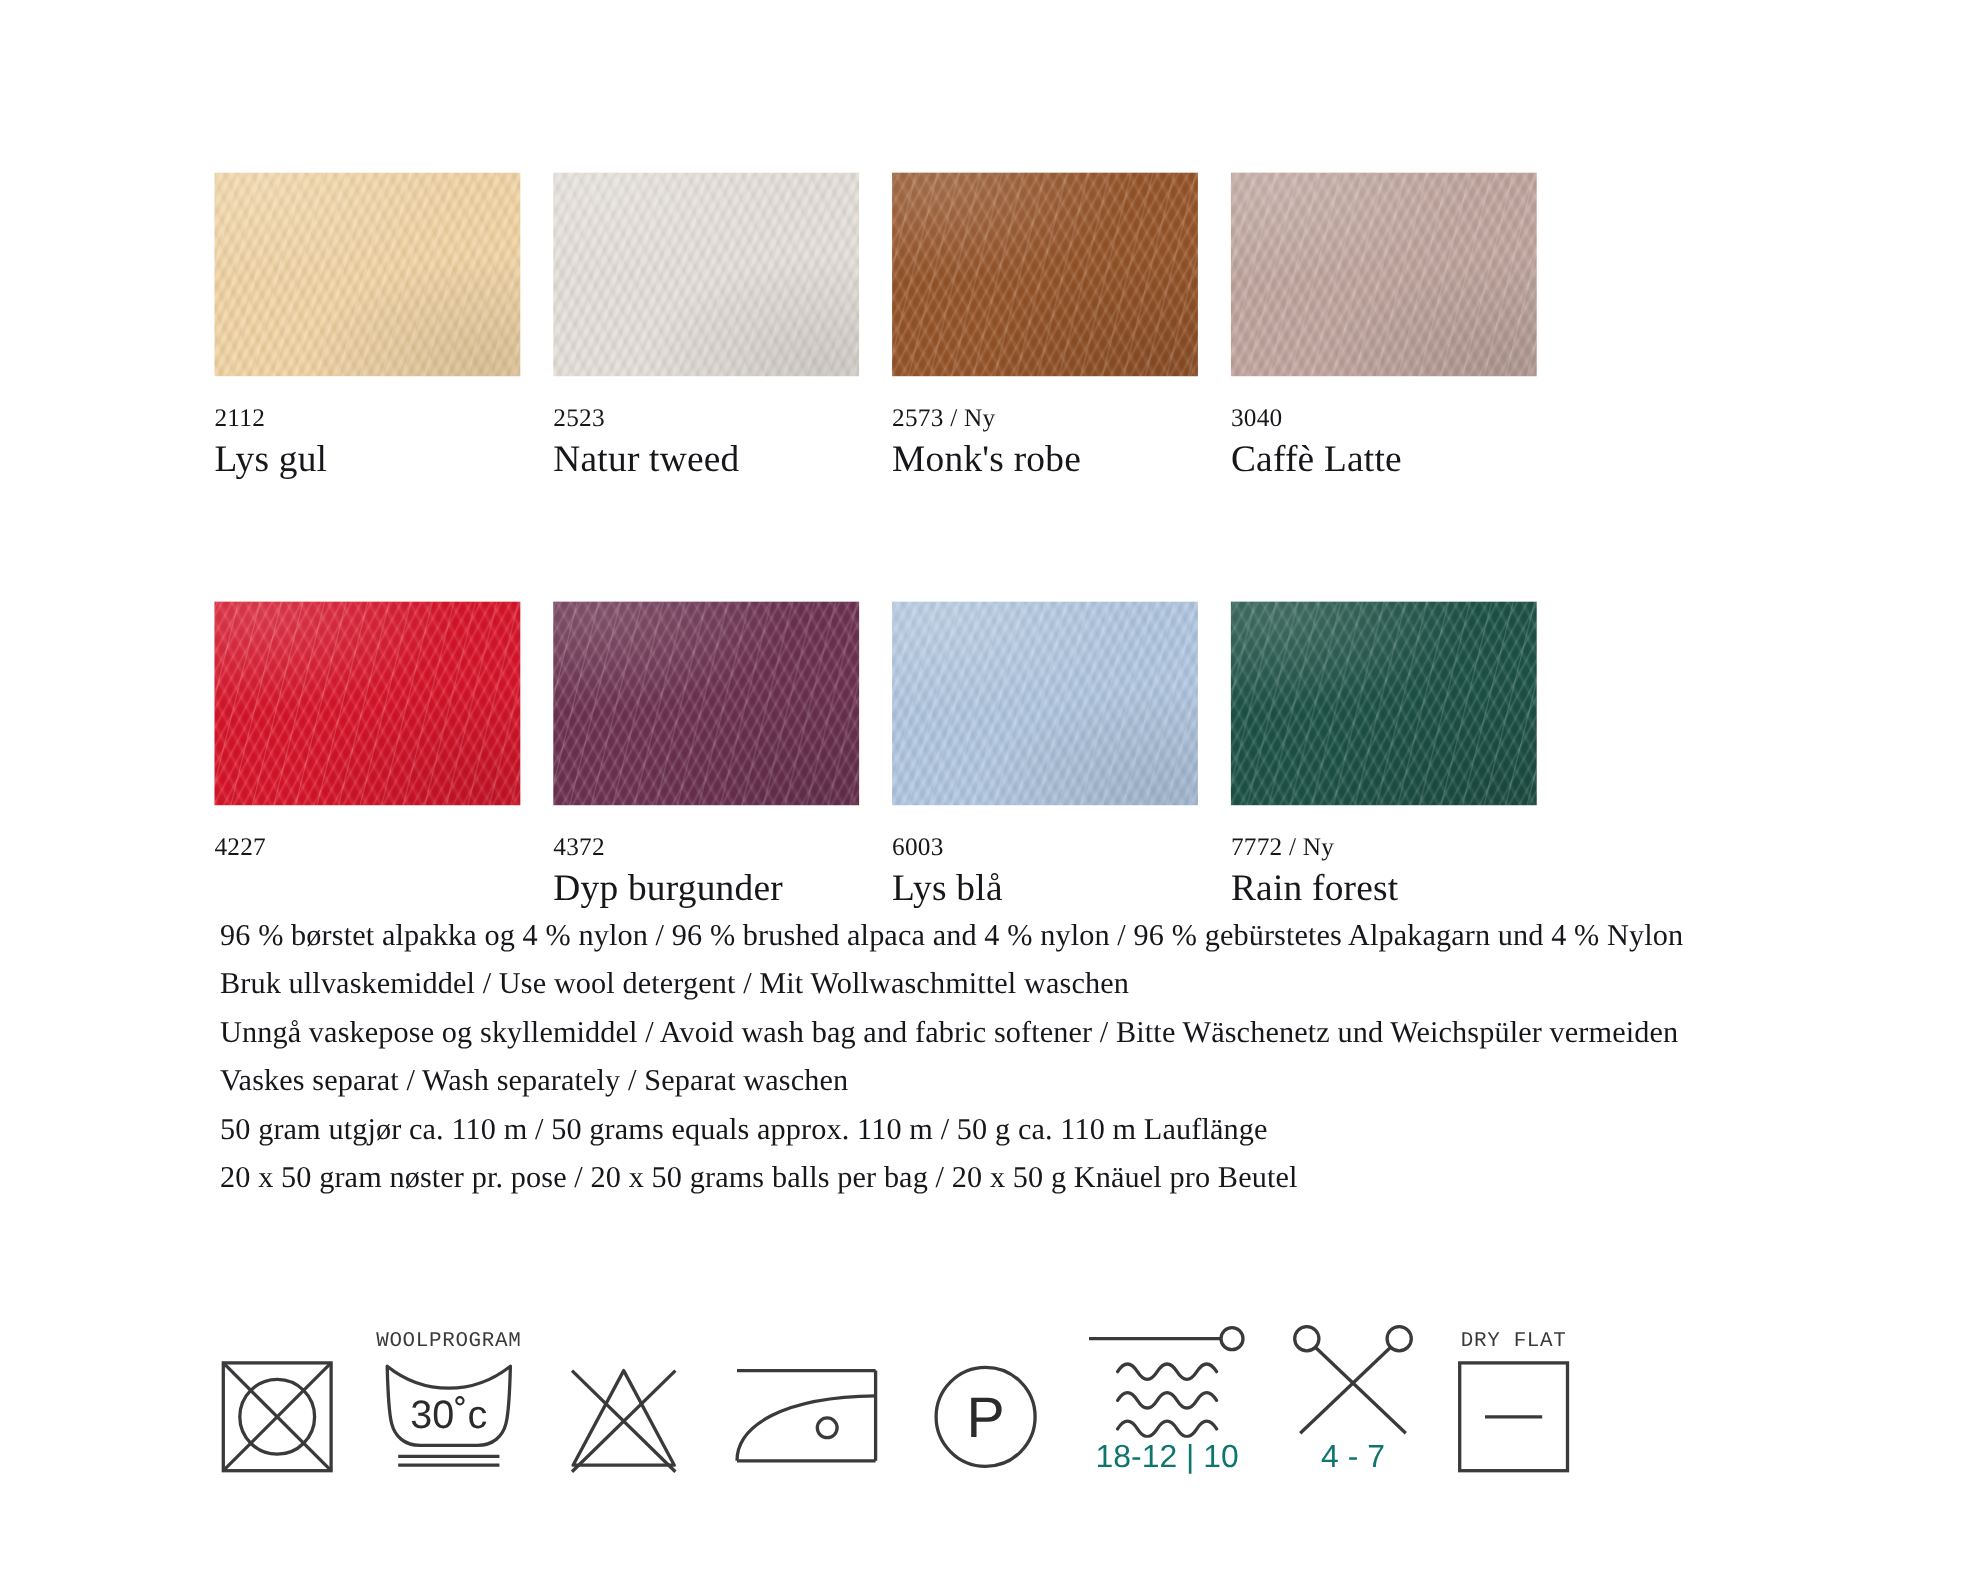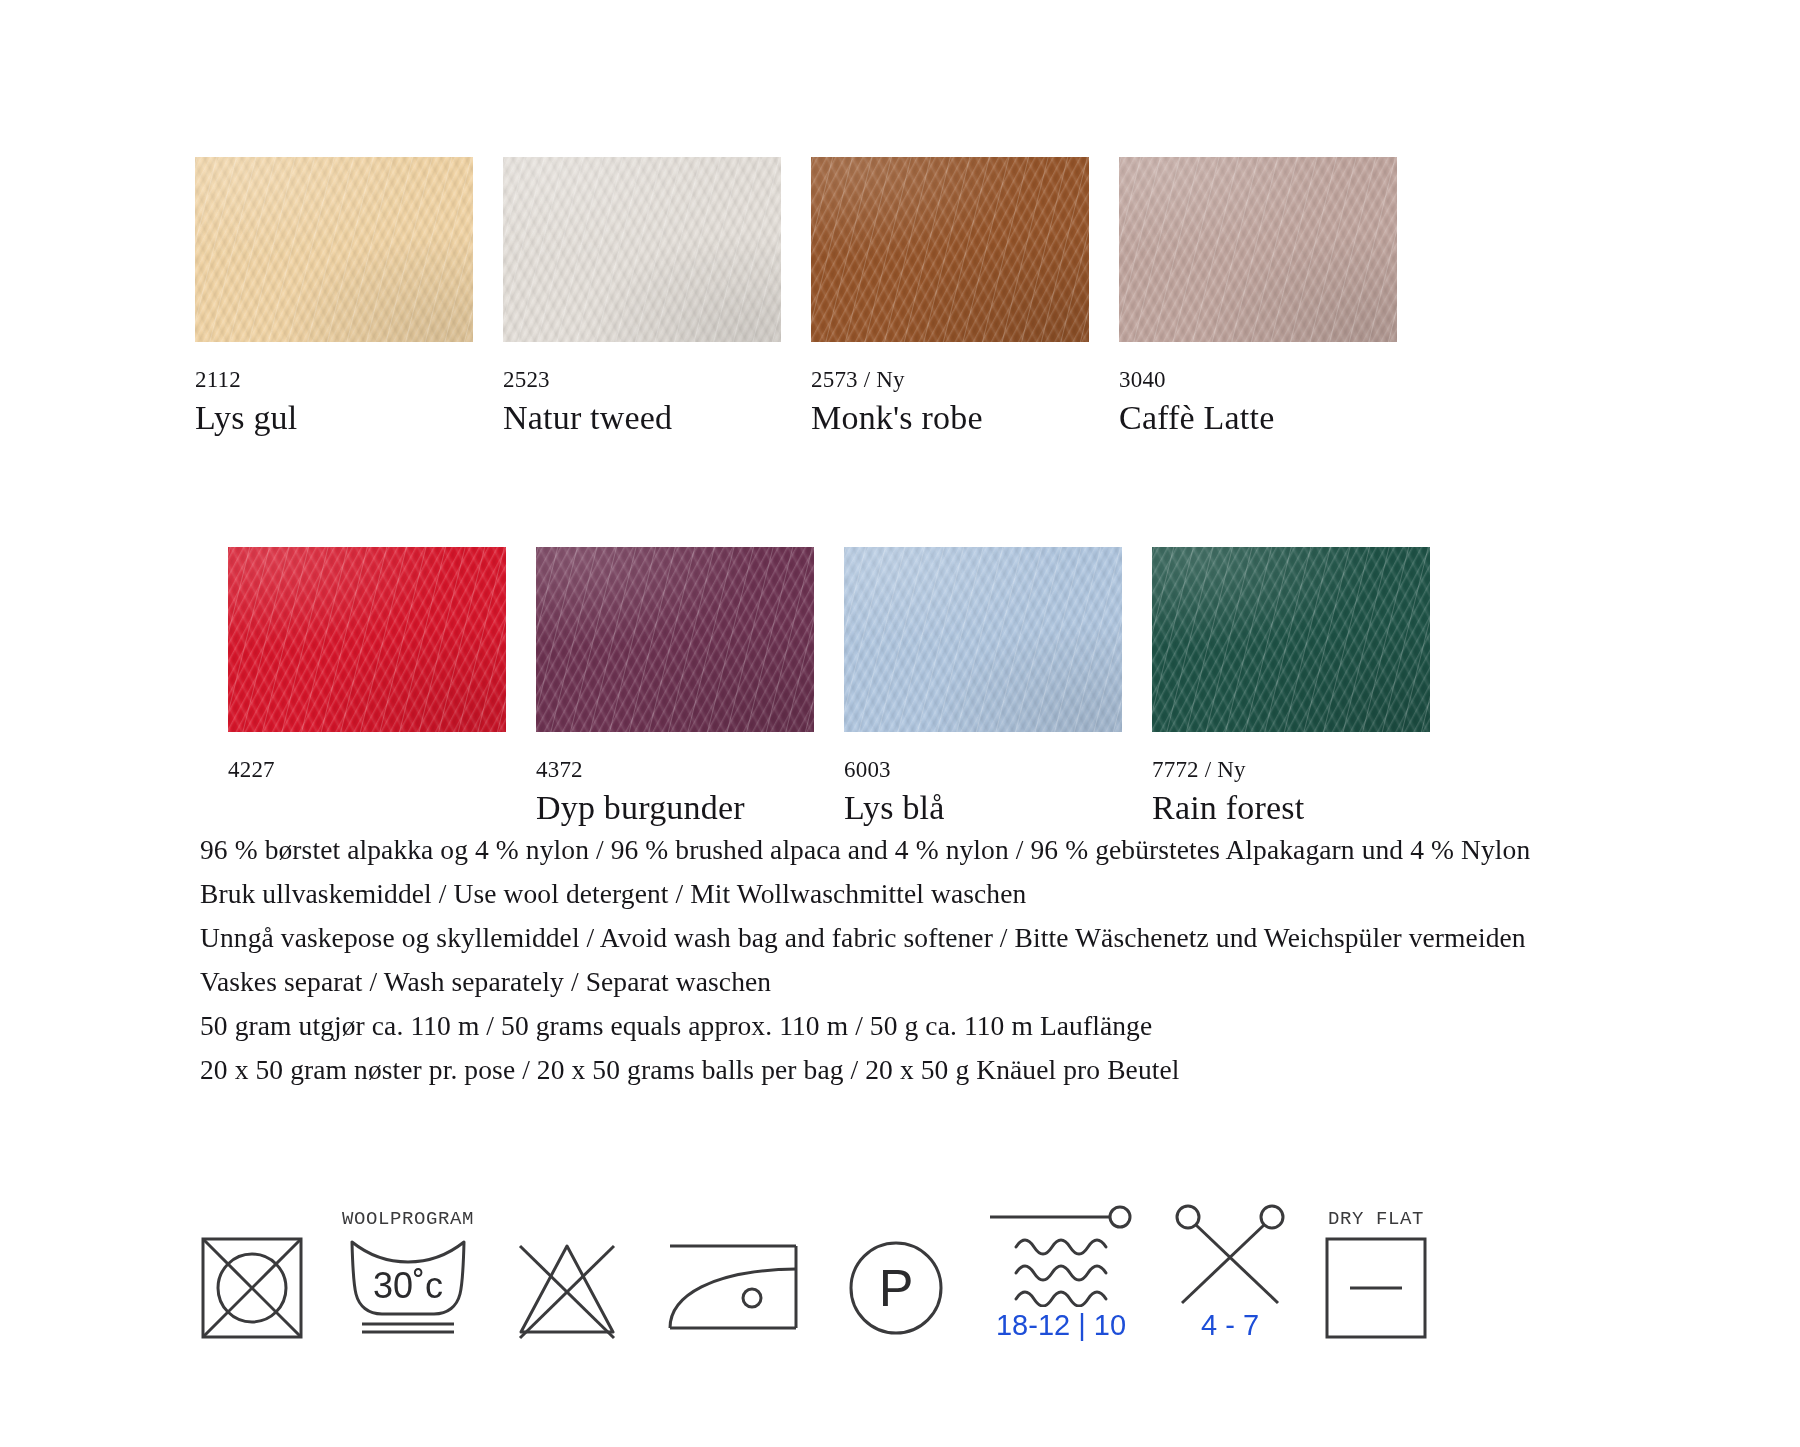--- a/index.html
+++ b/index.html
@@ -19,21 +19,21 @@
   }
 
   
   .swatch-grid {
     position: absolute;
     left: 195px;
     top: 157px;
     width: 1230px;
   }
   .swatch-row { display: flex; }
-  .swatch-row + .swatch-row { margin-top: 110px; margin-left: 33px; }
+  .swatch-row + .swatch-row { margin-top: 110px; }
   .swatch-cell { width: 278px; margin-right: 30px; }
   .swatch-cell:last-child { margin-right: 0; }
 
   .swatch-chip {
     position: relative;
     width: 278px;
     height: 185px;
     overflow: hidden;
     background: #ddd;
   }
@@ -124,21 +124,21 @@
     letter-spacing: 0.6px;
     color: #3a3a3c;
     margin-bottom: 6px;
     white-space: nowrap;
     text-align: center;
   }
   .sym-cap.spacer { visibility: hidden; }
   .sym-sub {
     font-family: "Liberation Sans", sans-serif;
     font-size: 29px;
-    color: #1d4ed8;
+    color: #0f766e;
     margin-top: 2px;
     white-space: nowrap;
   }
   svg { display: block; }
 </style>
 </head>
 <body>
 
 <div class="page">
 

